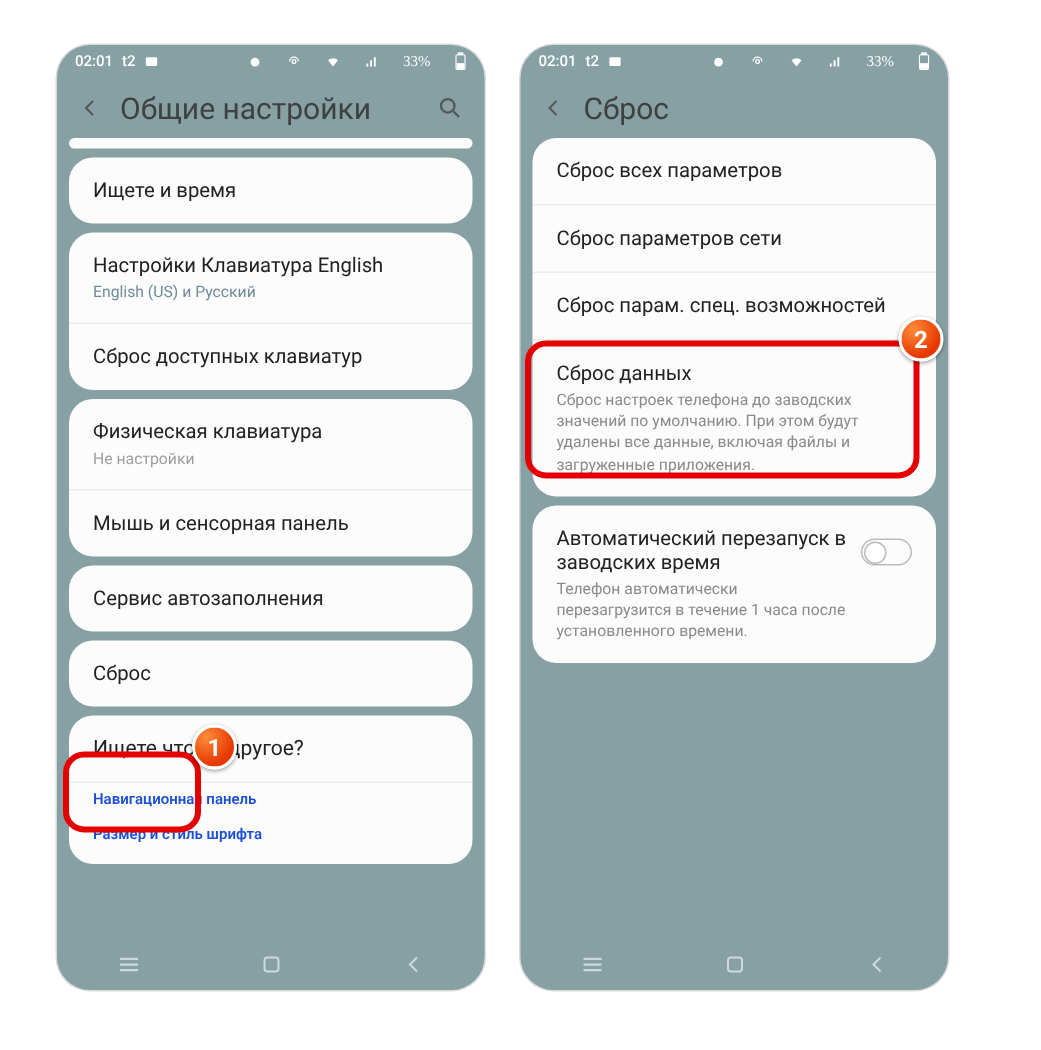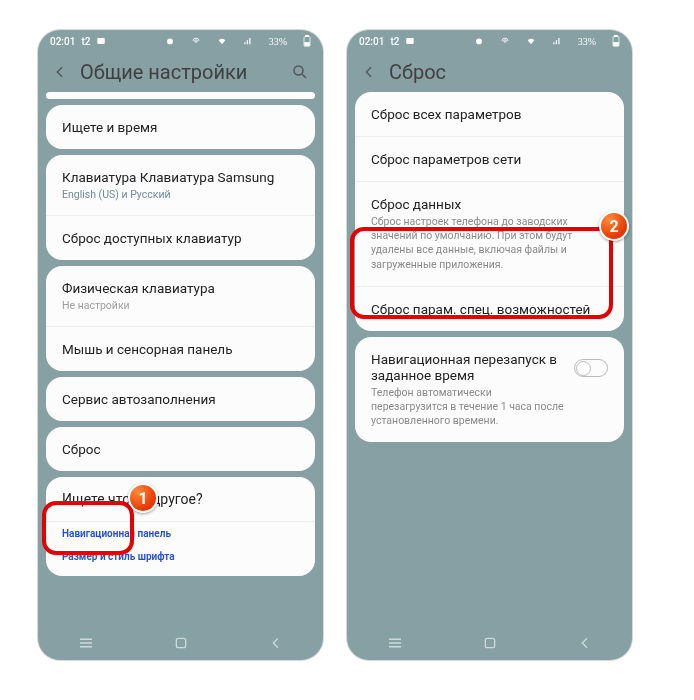--- a/index.html
+++ b/index.html
@@ -152,21 +152,21 @@
       <div class="card small"></div>
 
       <div class="card">
         <div class="row">
           <div class="title">Ищете и время</div>
         </div>
       </div>
 
       <div class="card">
         <div class="row">
-          <div class="title">Клавиатура Клавиатура Samsung</div>
+          <div class="title">Настройки Клавиатура English</div>
           <div class="sub">English (US) и Русский</div>
         </div>
         <div class="row">
           <div class="title">Сброс доступных клавиатур</div>
         </div>
       </div>
 
       <div class="card">
         <div class="row">
           <div class="title">Физическая клавиатура</div>
@@ -257,32 +257,32 @@
 
     <div class="content">
       <div class="card">
         <div class="row">
           <div class="title">Сброс всех параметров</div>
         </div>
         <div class="row">
           <div class="title">Сброс параметров сети</div>
         </div>
         <div class="row">
+          <div class="title">Сброс парам. спец. возможностей</div>
+        </div>
+        <div class="row">
           <div class="title">Сброс данных</div>
           <div class="desc">Сброс настроек телефона до заводских значений по умолчанию. При этом будут удалены все данные, включая файлы и загруженные приложения.</div>
         </div>
-        <div class="row">
-          <div class="title">Сброс парам. спец. возможностей</div>
-        </div>
       </div>
 
       <div class="card">
         <div class="row auto">
           <div class="text">
-            <div class="title">Навигационная перезапуск в заданное время</div>
+            <div class="title">Автоматический перезапуск в заводских время</div>
             <div class="desc">Телефон автоматически перезагрузится в течение 1 часа после установленного времени.</div>
           </div>
           <div class="toggle"></div>
         </div>
       </div>
 
       <div class="highlight" style="left:3px; top:135px; width:263px; height:92px;"></div>
       <div class="badge" style="left:252px; top:119px;">2</div>
     </div>
 

